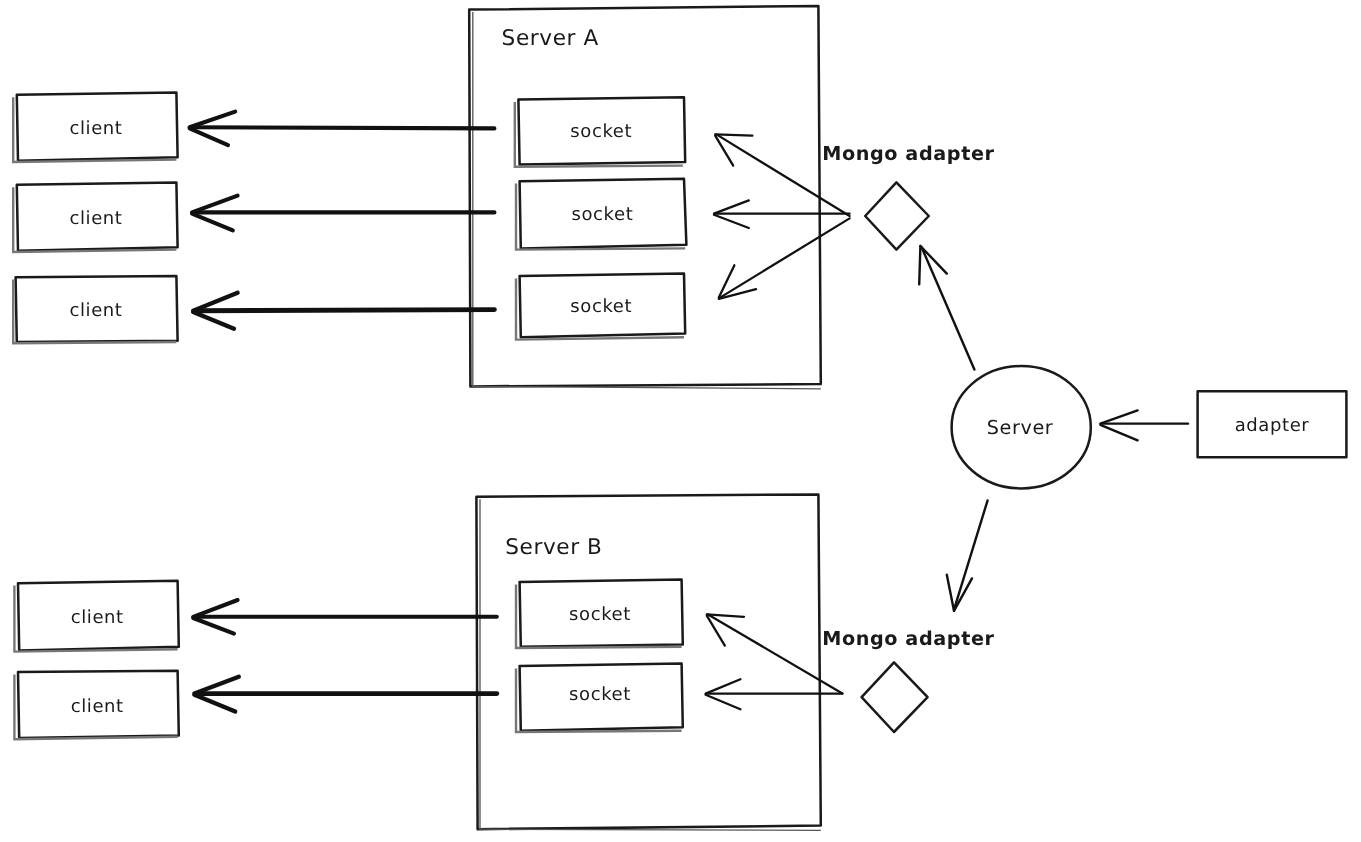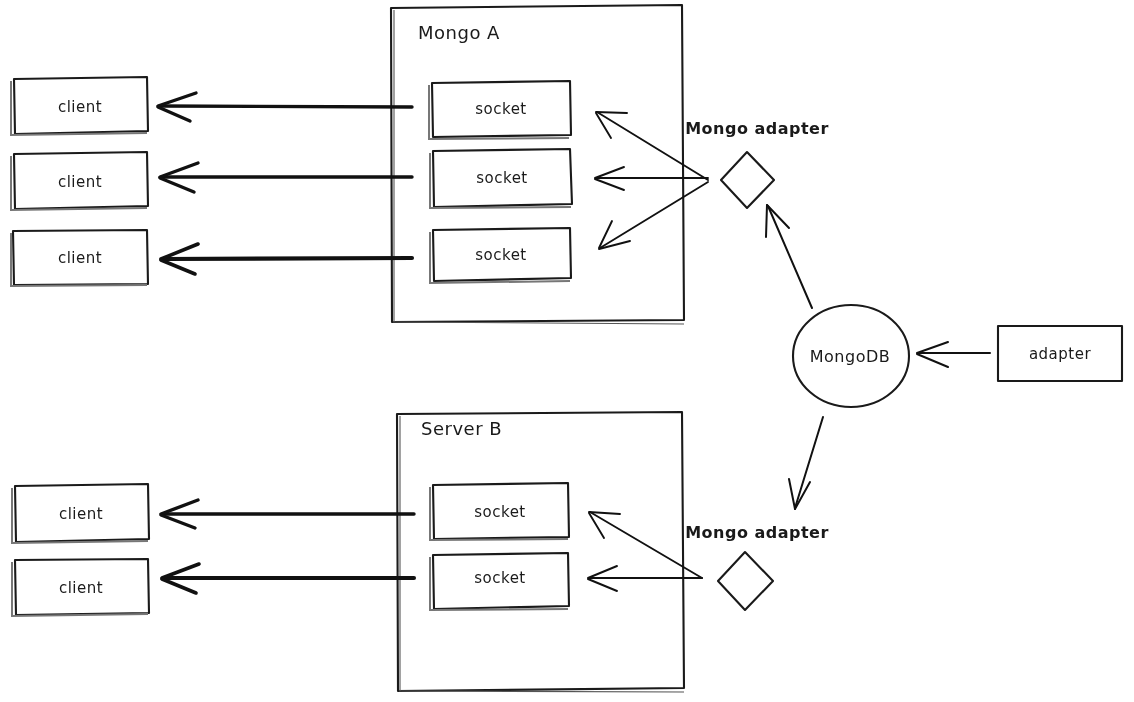--- a/index.html
+++ b/index.html
@@ -188,36 +188,36 @@
     </g>
 
     <g>
       <path d="M990,353 L918,353" fill="none" stroke="#111" stroke-width="2" stroke-linecap="round"></path>
       <path d="M917,353 L948,342" fill="none" stroke="#111" stroke-width="2" stroke-linecap="round"></path>
       <path d="M917,354 L948,367" fill="none" stroke="#111" stroke-width="2" stroke-linecap="round"></path>
     </g>
 
   </svg>
 
-  <div class="label container-label" style="left:418px; top:32px;">Mongo A</div>
-  <div class="label container-label" style="left:421px; top:428px;">Server B</div>
+  <div class="label container-label" style="left:418px; top:32px;">Server A</div>
+  <div class="label container-label" style="left:421px; top:456px;">Server B</div>
 
   <div class="label node-label" style="left:501px; top:109px;">socket</div>
   <div class="label node-label" style="left:502px; top:178px;">socket</div>
   <div class="label node-label" style="left:501px; top:255px;">socket</div>
 
   <div class="label node-label" style="left:500px; top:512px;">socket</div>
   <div class="label node-label" style="left:500px; top:578px;">socket</div>
 
   <div class="label node-label" style="left:80px; top:107px;">client</div>
   <div class="label node-label" style="left:80px; top:182px;">client</div>
   <div class="label node-label" style="left:80px; top:258px;">client</div>
   <div class="label node-label" style="left:81px; top:514px;">client</div>
   <div class="label node-label" style="left:81px; top:588px;">client</div>
 
   <div class="label free-label" style="left:757px; top:128px;">Mongo adapter</div>
   <div class="label free-label" style="left:757px; top:532px;">Mongo adapter</div>
 
-  <div class="label node-label" style="left:850px; top:356px; font-size:16px;">MongoDB</div>
+  <div class="label node-label" style="left:850px; top:356px; font-size:16px;">Server</div>
 
   <div class="label node-label" style="left:1060px; top:354px;">adapter</div>
 
 </div>
 
 </body></html>

